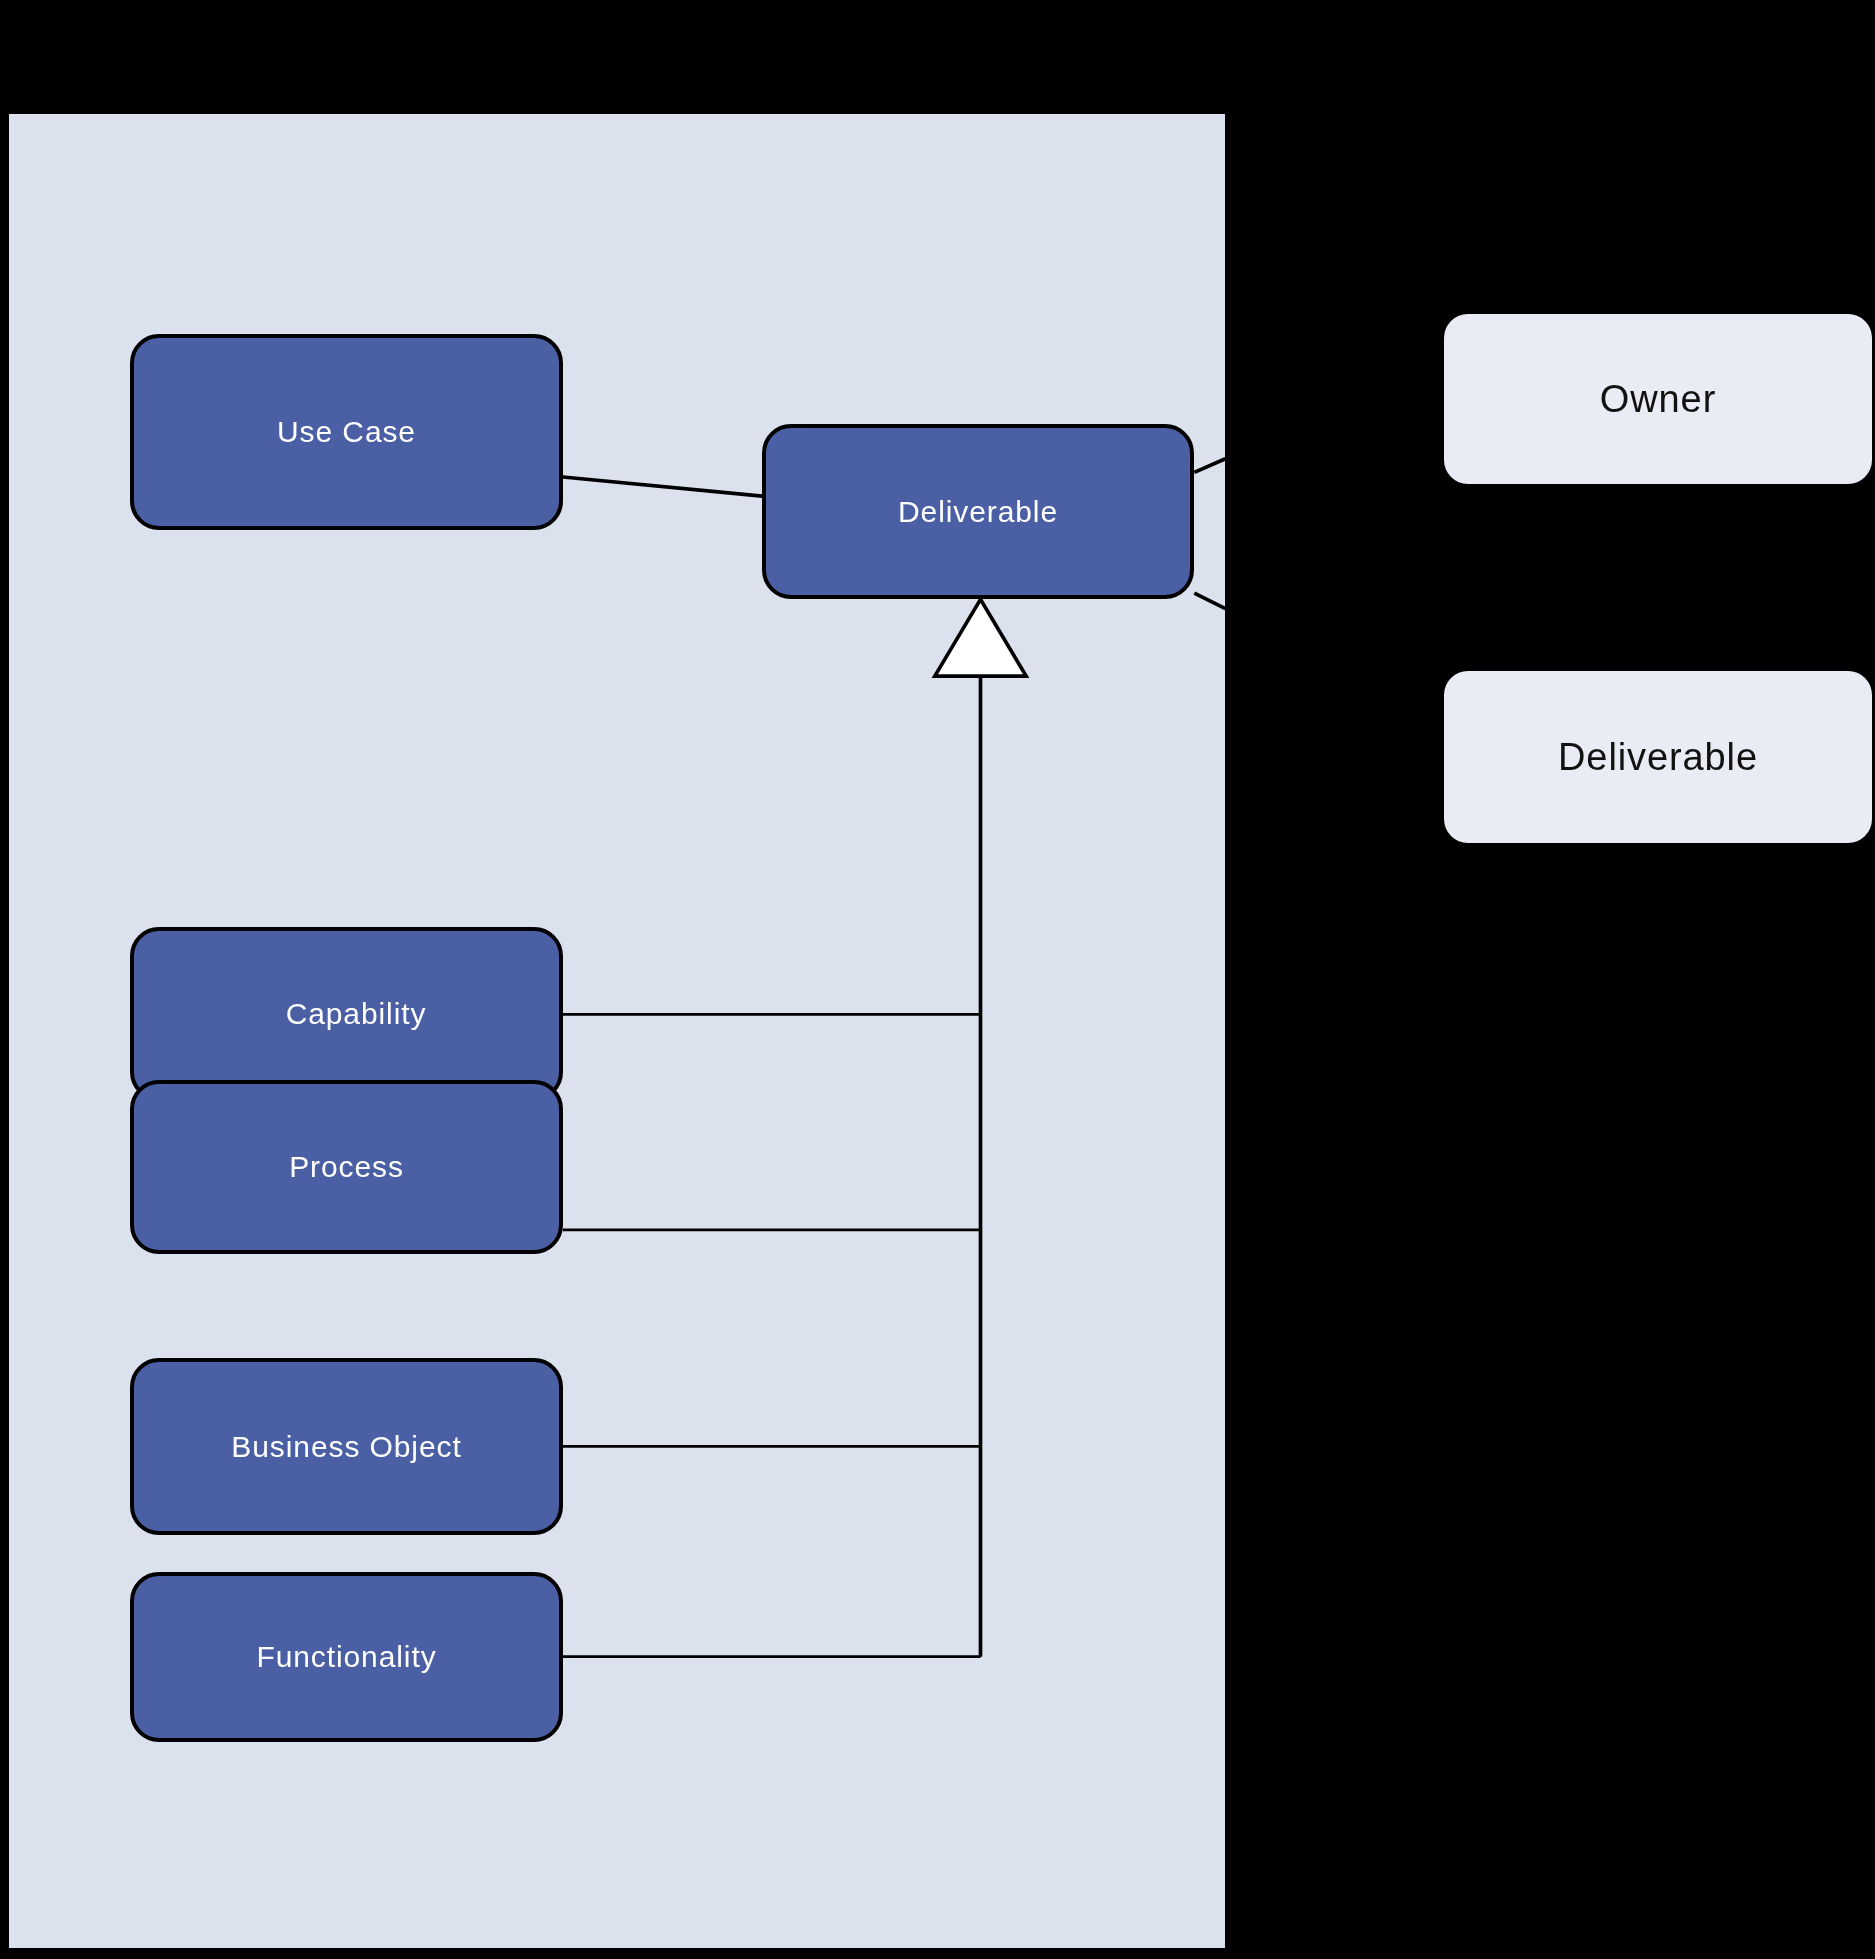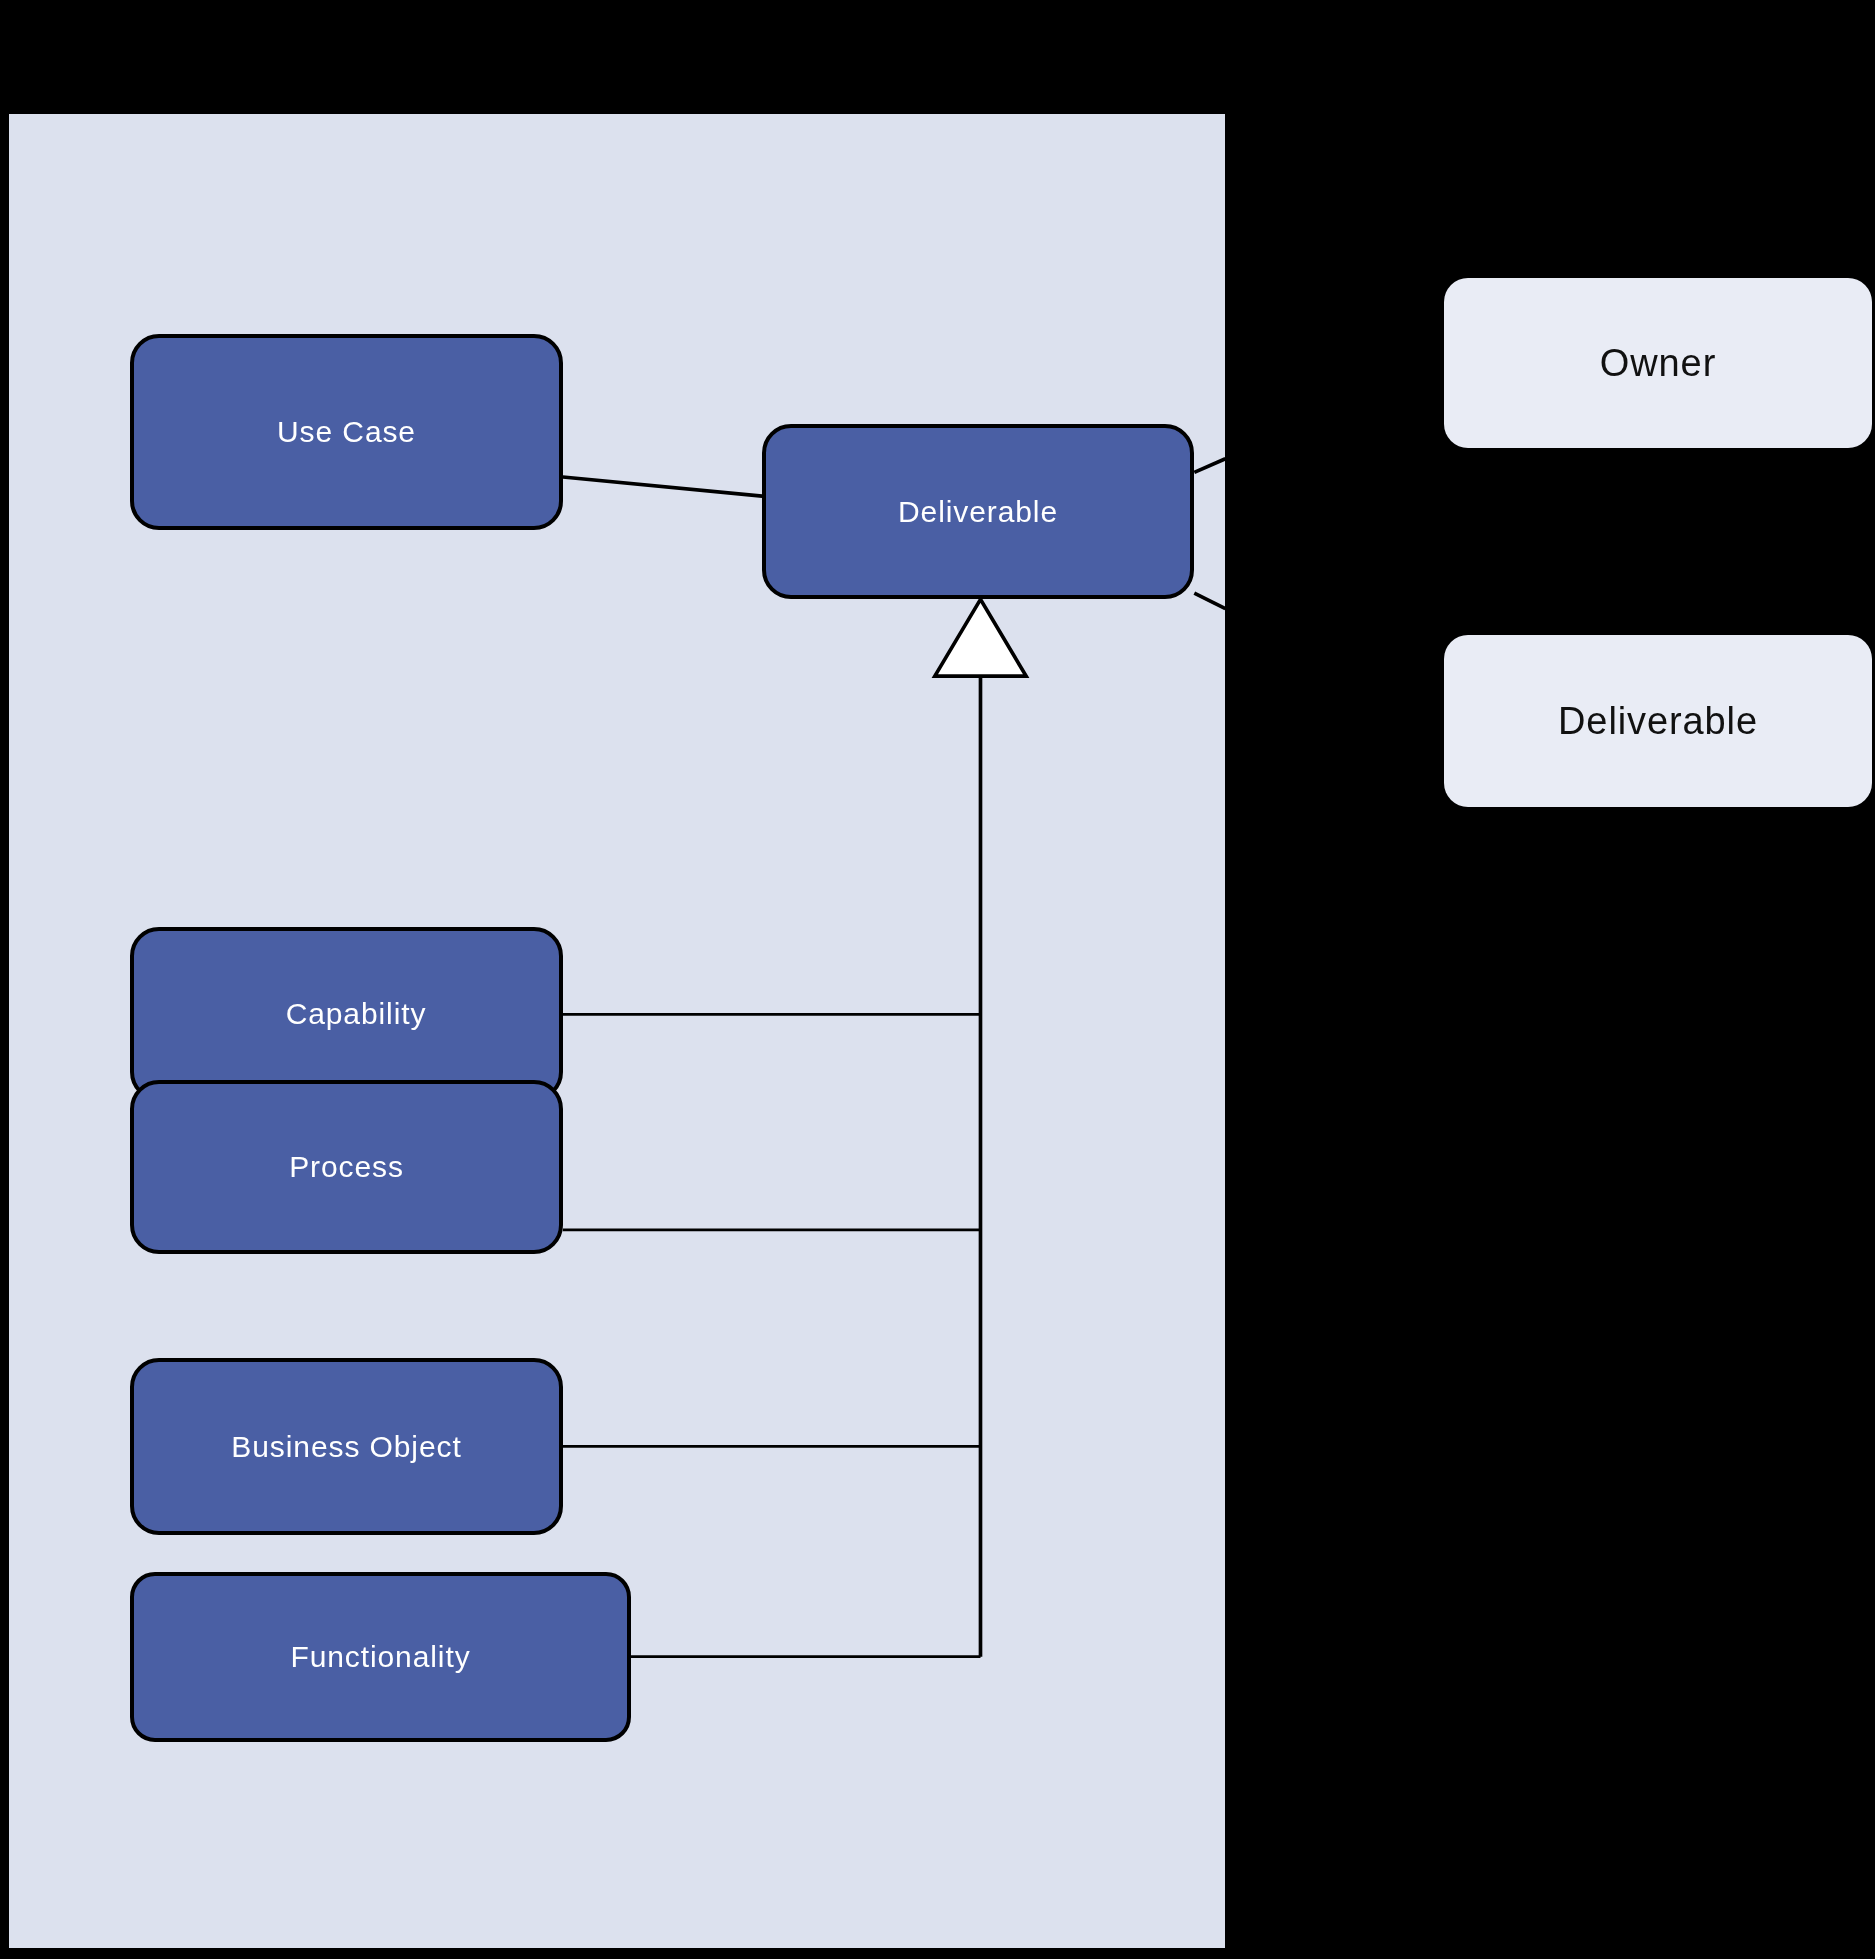--- a/index.html
+++ b/index.html
@@ -57,30 +57,30 @@
     border-radius:29px;
     display:flex;align-items:center;justify-content:center;
     color:var(--node-text);
     font-size:30px;letter-spacing:0.9px;
   }
   .node-use-case{left:130px;top:334px;width:433px;height:196px;}
   .node-deliverable{left:762px;top:424px;width:432px;height:175px;}
   .node-capability{left:130px;top:927px;width:433px;height:174px;padding-left:19px;}
   .node-process{left:130px;top:1080px;width:433px;height:174px;}
   .node-business-object{left:130px;top:1358px;width:433px;height:177px;}
-  .node-functionality{left:130px;top:1572px;width:501px;height:170px;border-radius:25px;}
+  .node-functionality{left:130px;top:1572px;width:433px;height:170px;}
 
   
   .legend-box{
     position:absolute;
     background:var(--legend-fill);
     border-radius:24px;
     display:flex;align-items:center;justify-content:center;
     color:var(--legend-text);
-    font-size:38px;letter-spacing:0.9px;
+    font-size:38px;letter-spacing:0.9px;margin-top:36px;
   }
   .legend-owner{left:1444px;top:278px;width:428px;height:170px;}
   .legend-deliverable{left:1444px;top:635px;width:428px;height:172px;}
 </style>
 </head>
 <body>
 
 <div class="canvas">
 
   <div class="container">

